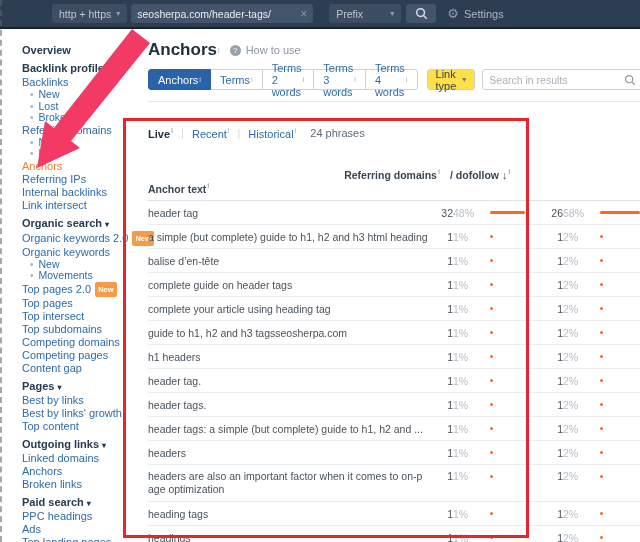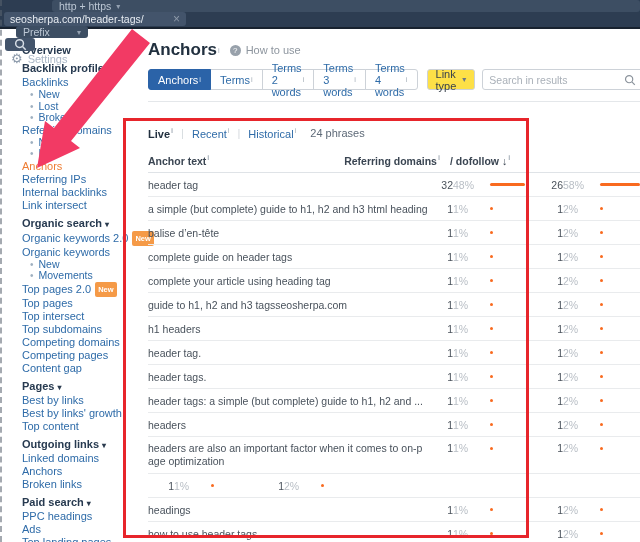--- a/index.html
+++ b/index.html
@@ -1,21 +1,21 @@
 <!DOCTYPE html>
 <html><head>
 <meta charset="utf-8">
 <style>
   * { margin:0; padding:0; box-sizing:border-box; }
   body { font-family:"Liberation Sans", sans-serif; background:#fff; }
   .screen { position:relative; width:640px; height:542px; background:#fff; overflow:hidden; }
   .edge-artifact { position:absolute; left:0; top:0; bottom:0; width:0; border-left:2px dashed #5a6470; opacity:.55; z-index:60; }
 
   
-  .topbar { position:absolute; left:0; top:0; right:0; height:29px; background:#2d3d52; border-bottom:2px solid #18222f; display:flex; z-index:5;flex-direction:column; }
+  .topbar { position:absolute; left:0; top:0; right:0; height:29px; background:#2d3d52; border-bottom:2px solid #18222f; display:flex; align-items:center; z-index:5; }
   .tb-chip { height:19px; display:flex; align-items:center; padding:0 7px; background:#3d4e63; border-radius:3px; color:#bcc7d4; font-size:10.5px; cursor:pointer; }
   .tb-proto { margin-left:52px; }
   .tb-url { margin-left:4px; width:182px; height:19px; background:#43546b; border-radius:3px; display:flex; align-items:center; padding:0 6px; }
   .tb-url input { flex:1; background:transparent; border:none; outline:none; color:#e8edf3; font-size:10.5px; font-family:"Liberation Sans", sans-serif; }
   .tb-x { color:#8d99a8; font-size:12px; cursor:pointer; margin-left:4px; }
   .tb-prefix { margin-left:16px; width:72px; justify-content:space-between; }
   .tb-search { margin-left:5px; width:30px; justify-content:center; background:#43546b; }
   .tb-caret { font-size:8px; color:#93a0b0; margin-left:5px; }
   .tb-settings { margin-left:11px; display:flex; align-items:center; color:#aab7c6; font-size:11px; cursor:pointer; }
   .tb-gear { font-size:13px; color:#8b99aa; margin-right:5px; }
@@ -68,21 +68,21 @@
   .trow.wrap .c-anchor { white-space:normal; word-break:break-all; line-height:13px; }
   .c-num  { width:26px; text-align:right; color:#4a525b; flex:none; }
   .c-pct  { width:30px; text-align:left; color:#b8bec5; flex:none; }
   .c-bar  { width:46px; padding-left:7px; flex:none; display:flex; align-items:center; height:13px; }
   .c-gap  { width:10px; flex:none; }
   .c-num2 { width:24px; text-align:right; color:#4a525b; flex:none; }
   .c-bar2 { width:47px; padding-left:7px; flex:none; display:flex; align-items:center; height:13px; }
   .bar { height:3px; border-radius:2px; background:#f96a1f; }
   .th-ref { width:102px; text-align:right; flex:none; cursor:pointer; }
   .th-dof { text-align:left; flex:1; cursor:pointer; padding-left:10px; color:#3a4552; }
-  .th-anchor { flex:1; cursor:pointer; }
+  .th-anchor { flex:1; cursor:pointer;margin-top:28px; }
 
   
   .red-box { position:absolute; left:123px; top:118px; width:406px; height:420px; border:3px solid #e7252b; z-index:40; pointer-events:none; }
   .arrow-svg { position:absolute; left:0; top:0; z-index:50; pointer-events:none; }
 </style>
 </head>
 <body>
 
 <div class="screen">
   <div class="edge-artifact"></div>
@@ -376,20 +376,21 @@
               <span class="bar" style="width: 3px;"></span>
             </span>
             <span class="c-gap"></span>
             <span class="c-num2">1</span>
             <span class="c-pct">2%</span>
             <span class="c-bar2">
               <span class="bar" style="width: 3px;"></span>
             </span>
           </div>
           <div class="trow">
+            <span class="c-anchor">heading tags</span>
             <span class="c-num">1</span>
             <span class="c-pct">1%</span>
             <span class="c-bar">
               <span class="bar" style="width: 3px;"></span>
             </span>
             <span class="c-gap"></span>
             <span class="c-num2">1</span>
             <span class="c-pct">2%</span>
             <span class="c-bar2">
               <span class="bar" style="width: 3px;"></span>

